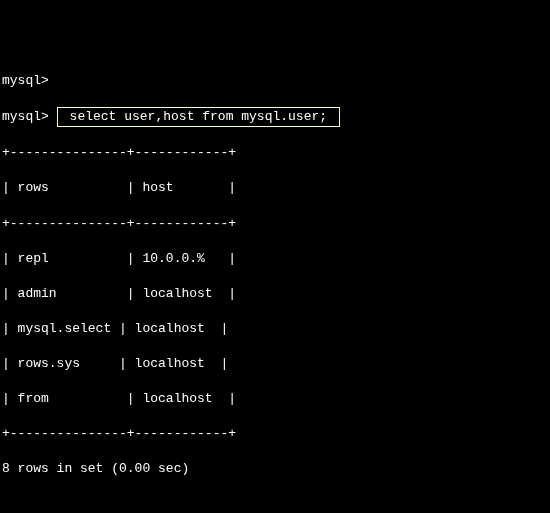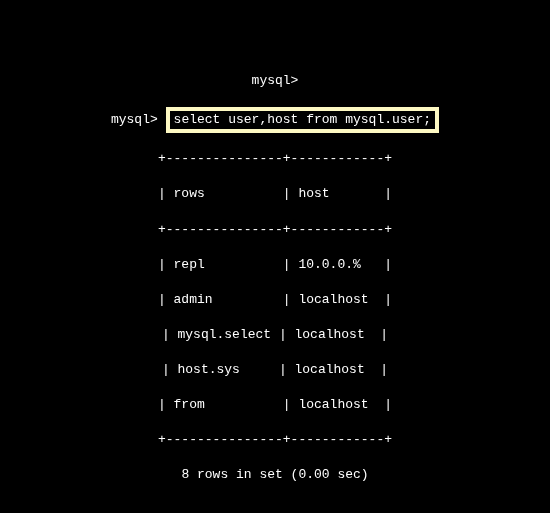--- a/index.html
+++ b/index.html
@@ -1,55 +1,54 @@
 <!DOCTYPE html>
 <html><head>
   <meta charset="utf-8">
   <style>
     * {
       margin: 0;
       padding: 0;
       box-sizing: border-box;
-      text-align: center;
     }
     body {
       background: #000;
       color: #fff;
       font-family: 'Courier New', monospace;
       font-size: 13px;
       line-height: 1.35;
       padding: 2px;
       width: 550px;
       height: 513px;
       overflow: hidden;
       white-space: pre;
     }
     .highlight-box {
-      border: 4px solid #fef9c3;
+      border: 1px solid #fef9c3;
       display: inline-block;
-      padding: 0 4px;
+      padding: 0 12px;
     }
     .line {
       display: block;
     }
   </style>
 </head>
 <body>
 
 
 
 <span class="line">mysql&gt;</span>
 <span class="line"><span>mysql&gt; </span><span class="highlight-box">select user,host from mysql.user;</span></span>
 <span class="line">+---------------+------------+</span>
 <span class="line">| rows          | host       |</span>
 <span class="line">+---------------+------------+</span>
 <span class="line">| repl          | 10.0.0.%   |</span>
 <span class="line">| admin         | localhost  |</span>
 <span class="line">| mysql.select | localhost  |</span>
-<span class="line">| host.sys     | localhost  |</span>
+<span class="line">| rows.sys     | localhost  |</span>
 <span class="line">| from          | localhost  |</span>
 <span class="line">+---------------+------------+</span>
 <span class="line">8 rows in set (0.00 sec)</span>
 <span class="line"></span>
 <span class="line"><span class="highlight-box">show grants for admin@'localhost';</span></span>
 
 
 
 
 

